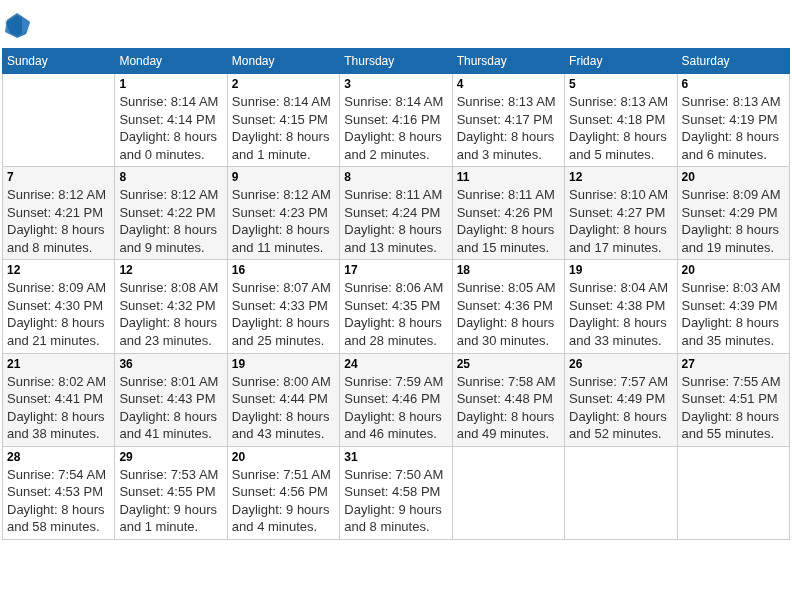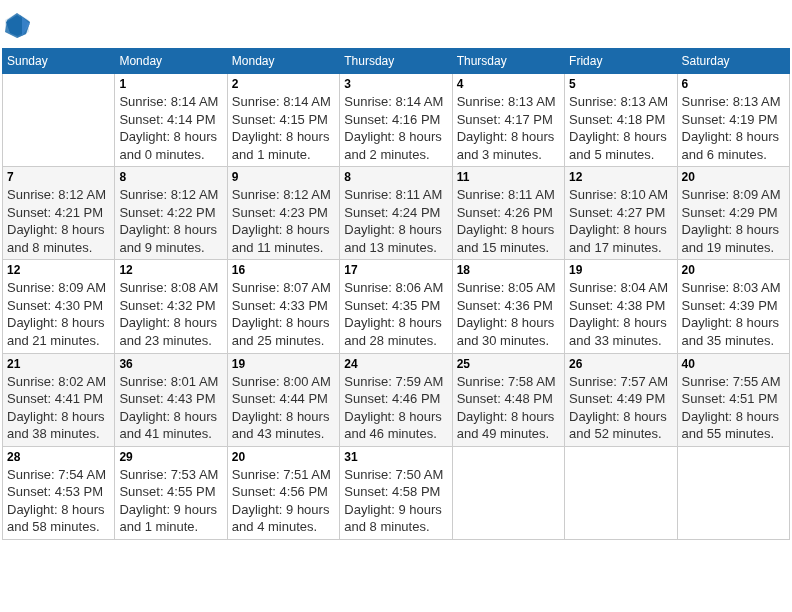--- a/index.html
+++ b/index.html
@@ -234,21 +234,21 @@
           </td>
           <td>
             <span class="day-num">25</span>
             <div class="day-info">Sunrise: 7:58 AM<br>Sunset: 4:48 PM<br>Daylight: 8 hours and 49 minutes.</div>
           </td>
           <td>
             <span class="day-num">26</span>
             <div class="day-info">Sunrise: 7:57 AM<br>Sunset: 4:49 PM<br>Daylight: 8 hours and 52 minutes.</div>
           </td>
           <td>
-            <span class="day-num">40</span>
+            <span class="day-num">27</span>
             <div class="day-info">Sunrise: 7:55 AM<br>Sunset: 4:51 PM<br>Daylight: 8 hours and 55 minutes.</div>
           </td>
         </tr>
         <tr class="row-white">
           <td>
             <span class="day-num">28</span>
             <div class="day-info">Sunrise: 7:54 AM<br>Sunset: 4:53 PM<br>Daylight: 8 hours and 58 minutes.</div>
           </td>
           <td>
             <span class="day-num">29</span>

